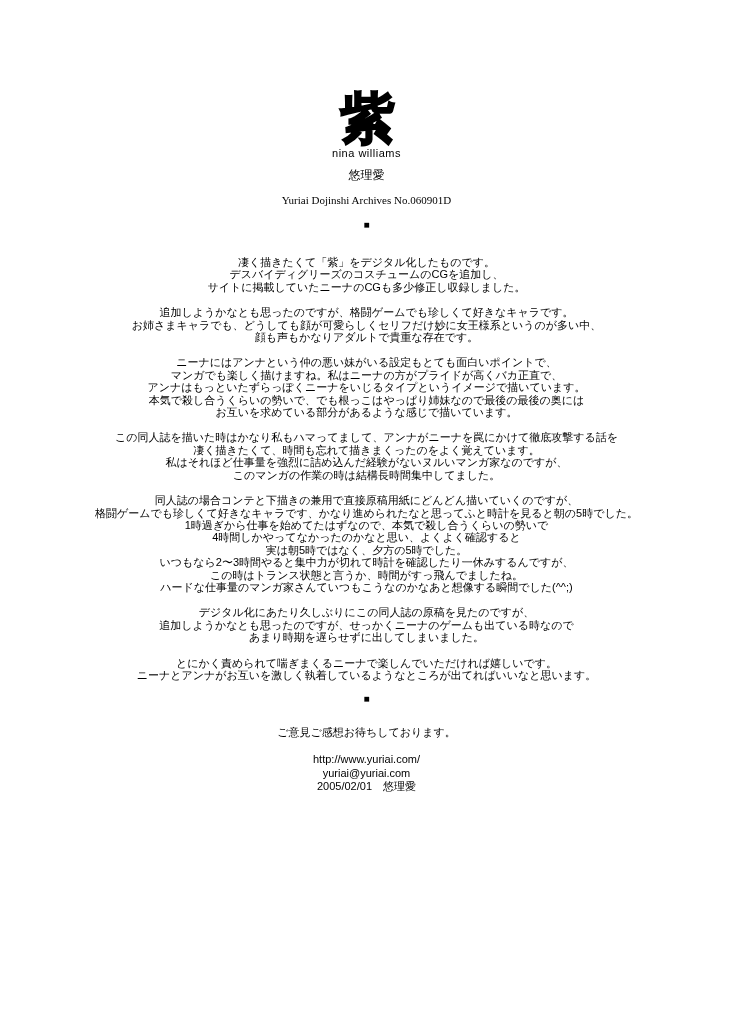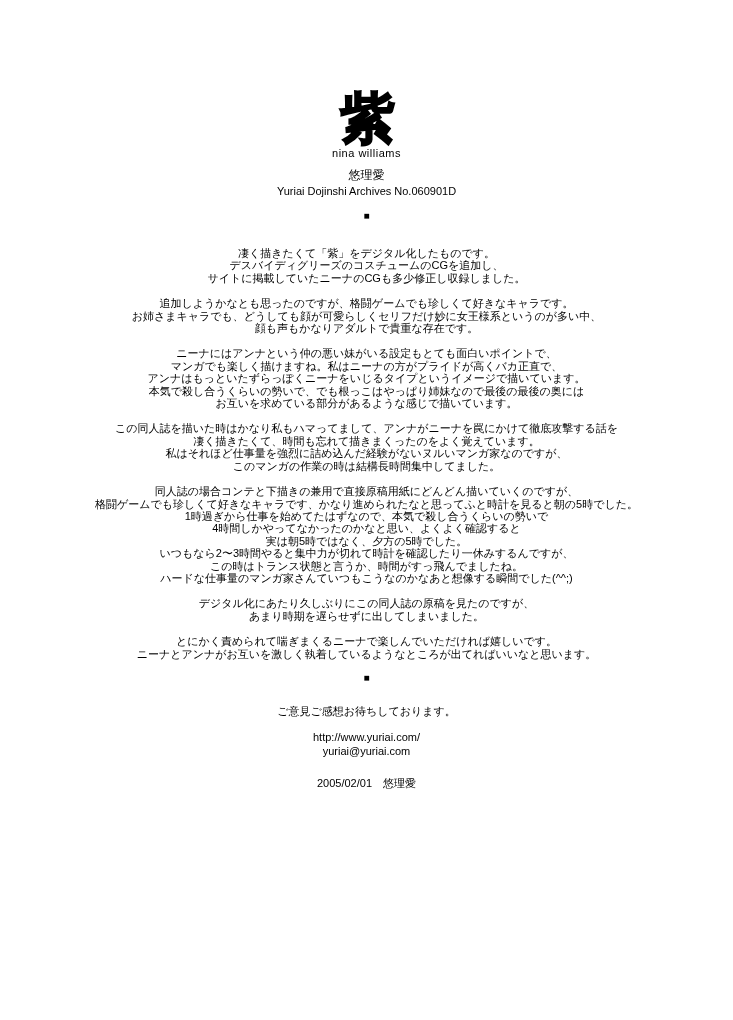--- a/index.html
+++ b/index.html
@@ -33,21 +33,22 @@
     margin-top: 1px;
   }
   .author {
     font-size: 12px;
     line-height: 13px;
     margin-top: 9px;
   }
   .archive-no {
     font-size: 11px;
     line-height: 13px;
-    margin-top: 3px;
+    margin-top: 12px;
+    font-family: Liberation Serif, serif;
   }
   .divider {
     font-size: 10px;
     line-height: 10px;
     margin-top: 13px;
   }
   .paragraphs {
     margin-top: 26px;
   }
   .para {
@@ -67,21 +68,20 @@
     margin-top: 22px;
   }
   .contact {
     font-size: 11px;
     line-height: 14px;
     margin-top: 13px;
   }
   .date-line {
     font-size: 11px;
     line-height: 12.4px;
-    margin-top: 19px;
   }
 </style>
 </head>
 <body>
 
 <div class="page">
   <div class="content">
 
     <div class="logo-kanji">紫</div>
     <div class="logo-subtitle">nina williams</div>
@@ -120,20 +120,21 @@
           <div class="line">格闘ゲームでも珍しくて好きなキャラです、かなり進められたなと思ってふと時計を見ると朝の5時でした。</div>
           <div class="line">1時過ぎから仕事を始めてたはずなので、本気で殺し合うくらいの勢いで</div>
           <div class="line">4時間しかやってなかったのかなと思い、よくよく確認すると</div>
           <div class="line">実は朝5時ではなく、夕方の5時でした。</div>
           <div class="line">いつもなら2〜3時間やると集中力が切れて時計を確認したり一休みするんですが、</div>
           <div class="line">この時はトランス状態と言うか、時間がすっ飛んでましたね。</div>
           <div class="line">ハードな仕事量のマンガ家さんていつもこうなのかなあと想像する瞬間でした(^^;)</div>
         </div>
         <div class="para">
           <div class="line">デジタル化にあたり久しぶりにこの同人誌の原稿を見たのですが、</div>
+          <div class="line">追加しようかなとも思ったのですが、せっかくニーナのゲームも出ている時なので</div>
           <div class="line">あまり時期を遅らせずに出してしまいました。</div>
         </div>
         <div class="para">
           <div class="line">とにかく責められて喘ぎまくるニーナで楽しんでいただければ嬉しいです。</div>
           <div class="line">ニーナとアンナがお互いを激しく執着しているようなところが出てればいいなと思います。</div>
         </div>
       </div>
 
     <div class="footer-divider">■</div>
 

